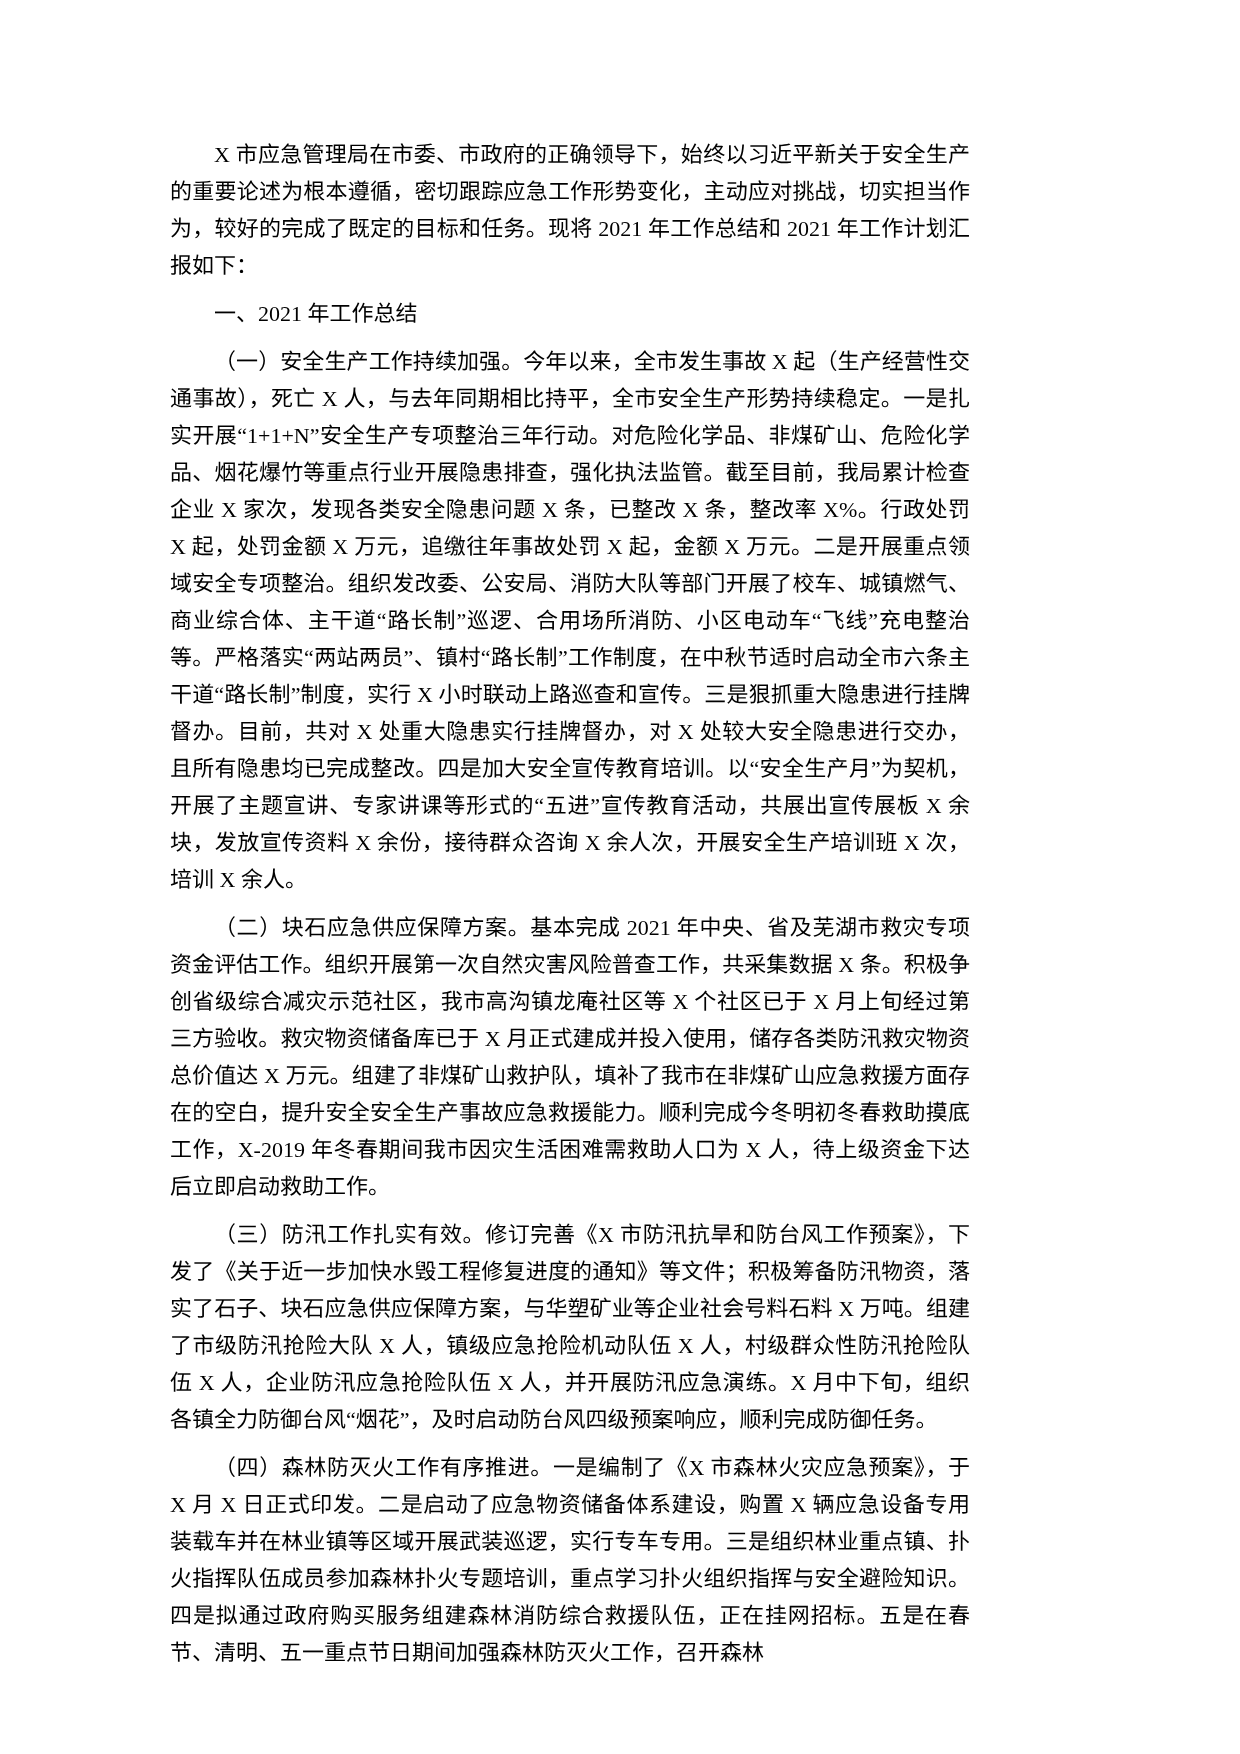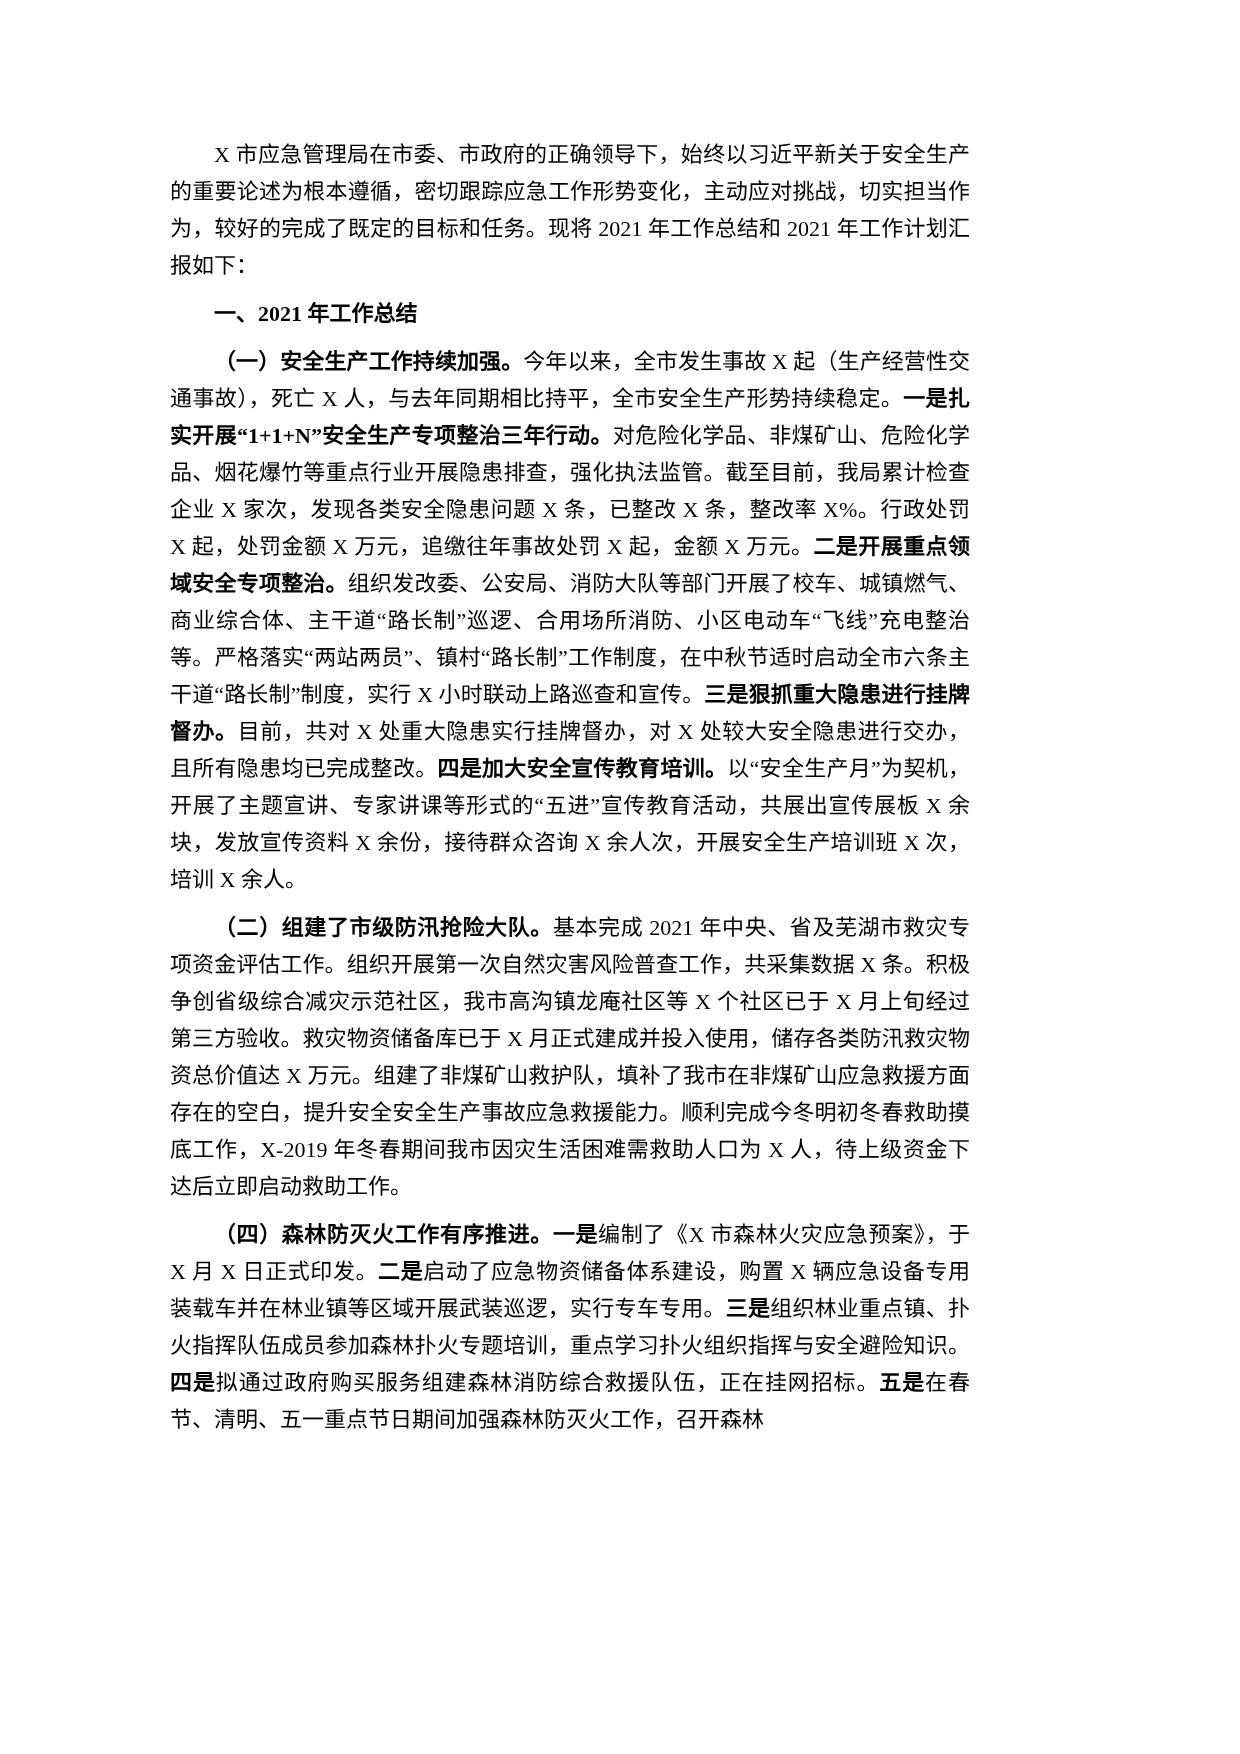--- a/index.html
+++ b/index.html
@@ -28,27 +28,28 @@
     line-height: 37px;
     text-align: justify;
     text-indent: 2em;
     word-break: break-all;
     color: #000000;
   }
   .para.heading {
     font-weight: 700;
   }
   .bold {
-    font-weight: 700;
+    font-weight: 400;
   }
 </style>
 </head>
 <body>
 
 <div class="page">
   <div class="doc-body">
       <p class="para"><span>X 市应急管理局在市委、市政府的正确领导下，始终以习近平新关于安全生产的重要论述为根本遵循，密切跟踪应急工作形势变化，主动应对挑战，切实担当作为，较好的完成了既定的目标和任务。现将 2021 年工作总结和 2021 年工作计划汇报如下：</span></p>
       <p class="para heading"><span class="bold">一、2021 年工作总结</span></p>
       <p class="para"><span class="bold">（一）安全生产工作持续加强。</span><span>今年以来，全市发生事故 X 起（生产经营性交通事故），死亡 X 人，与去年同期相比持平，全市安全生产形势持续稳定。</span><span class="bold">一是扎实开展“1+1+N”安全生产专项整治三年行动。</span><span>对危险化学品、非煤矿山、危险化学品、烟花爆竹等重点行业开展隐患排查，强化执法监管。截至目前，我局累计检查企业 X 家次，发现各类安全隐患问题 X 条，已整改 X 条，整改率 X%。行政处罚 X 起，处罚金额 X 万元，追缴往年事故处罚 X 起，金额 X 万元。</span><span class="bold">二是开展重点领域安全专项整治。</span><span>组织发改委、公安局、消防大队等部门开展了校车、城镇燃气、商业综合体、主干道“路长制”巡逻、合用场所消防、小区电动车“飞线”充电整治等。严格落实“两站两员”、镇村“路长制”工作制度，在中秋节适时启动全市六条主干道“路长制”制度，实行 X 小时联动上路巡查和宣传。</span><span class="bold">三是狠抓重大隐患进行挂牌督办。</span><span>目前，共对 X 处重大隐患实行挂牌督办，对 X 处较大安全隐患进行交办，且所有隐患均已完成整改。</span><span class="bold">四是加大安全宣传教育培训。</span><span>以“安全生产月”为契机，开展了主题宣讲、专家讲课等形式的“五进”宣传教育活动，共展出宣传展板 X 余块，发放宣传资料 X 余份，接待群众咨询 X 余人次，开展安全生产培训班 X 次，培训 X 余人。</span></p>
-      <p class="para"><span class="bold">（二）组建了市级防汛抢险大队。</span><span>基本完成 2021 年中央、省及芜湖市救灾专项资金评估工作。组织开展第一次自然灾害风险普查工作，共采集数据 X 条。积极争创省级综合减灾示范社区，我市高沟镇龙庵社区等 X 个社区已于 X 月上旬经过第三方验收。救灾物资储备库已于 X 月正式建成并投入使用，储存各类防汛救灾物资总价值达 X 万元。组建了非煤矿山救护队，填补了我市在非煤矿山应急救援方面存在的空白，提升安全安全生产事故应急救援能力。顺利完成今冬明初冬春救助摸底工作，X-2019 年冬春期间我市因灾生活困难需救助人口为 X 人，待上级资金下达后立即启动救助工作。</span></p>
+      <p class="para"><span class="bold">（二）块石应急供应保障方案。</span><span>基本完成 2021 年中央、省及芜湖市救灾专项资金评估工作。组织开展第一次自然灾害风险普查工作，共采集数据 X 条。积极争创省级综合减灾示范社区，我市高沟镇龙庵社区等 X 个社区已于 X 月上旬经过第三方验收。救灾物资储备库已于 X 月正式建成并投入使用，储存各类防汛救灾物资总价值达 X 万元。组建了非煤矿山救护队，填补了我市在非煤矿山应急救援方面存在的空白，提升安全安全生产事故应急救援能力。顺利完成今冬明初冬春救助摸底工作，X-2019 年冬春期间我市因灾生活困难需救助人口为 X 人，待上级资金下达后立即启动救助工作。</span></p>
+      <p class="para"><span class="bold">（三）防汛工作扎实有效。</span><span>修订完善《X 市防汛抗旱和防台风工作预案》，下发了《关于近一步加快水毁工程修复进度的通知》等文件；积极筹备防汛物资，落实了石子、块石应急供应保障方案，与华塑矿业等企业社会号料石料 X 万吨。组建了市级防汛抢险大队 X 人，镇级应急抢险机动队伍 X 人，村级群众性防汛抢险队伍 X 人，企业防汛应急抢险队伍 X 人，并开展防汛应急演练。X 月中下旬，组织各镇全力防御台风“烟花”，及时启动防台风四级预案响应，顺利完成防御任务。</span></p>
       <p class="para"><span class="bold">（四）森林防灭火工作有序推进。</span><span class="bold">一是</span><span>编制了《X 市森林火灾应急预案》，于 X 月 X 日正式印发。</span><span class="bold">二是</span><span>启动了应急物资储备体系建设，购置 X 辆应急设备专用装载车并在林业镇等区域开展武装巡逻，实行专车专用。</span><span class="bold">三是</span><span>组织林业重点镇、扑火指挥队伍成员参加森林扑火专题培训，重点学习扑火组织指挥与安全避险知识。</span><span class="bold">四是</span><span>拟通过政府购买服务组建森林消防综合救援队伍，正在挂网招标。</span><span class="bold">五是</span><span>在春节、清明、五一重点节日期间加强森林防灭火工作，召开森林</span></p>
     </div>
 </div>
 
 </body></html>

